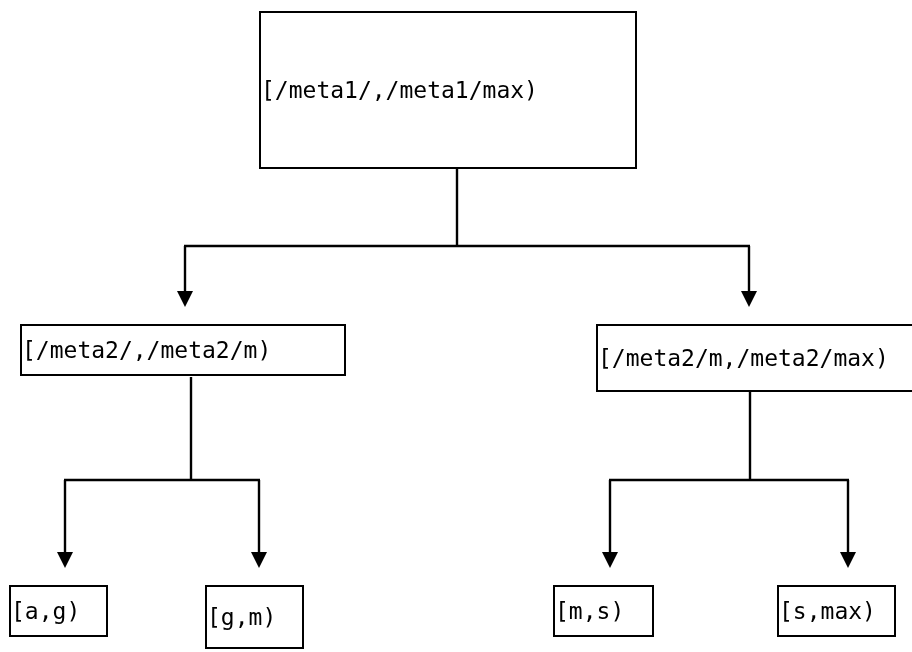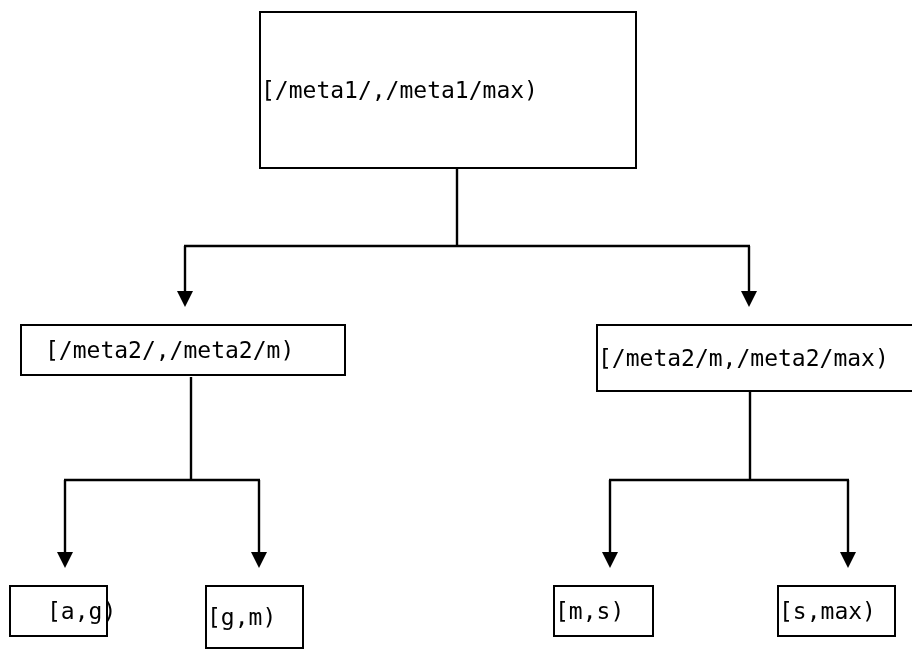--- a/index.html
+++ b/index.html
@@ -52,35 +52,33 @@
     top: 11px;
     width: 378px;
     height: 158px;
   }
   
   #node-left-branch {
     left: 20px;
     top: 324px;
     width: 326px;
     height: 52px;
-    padding-left: 23px;
   }
   #node-right-branch {
     left: 596px;
     top: 324px;
     width: 324px;
     height: 68px;
   }
   
   #node-leaf-ag {
     left: 9px;
     top: 585px;
     width: 99px;
     height: 52px;
-    padding-left: 36px;
   }
   #node-leaf-gm {
     left: 205px;
     top: 585px;
     width: 99px;
     height: 64px;
   }
   #node-leaf-ms {
     left: 553px;
     top: 585px;

